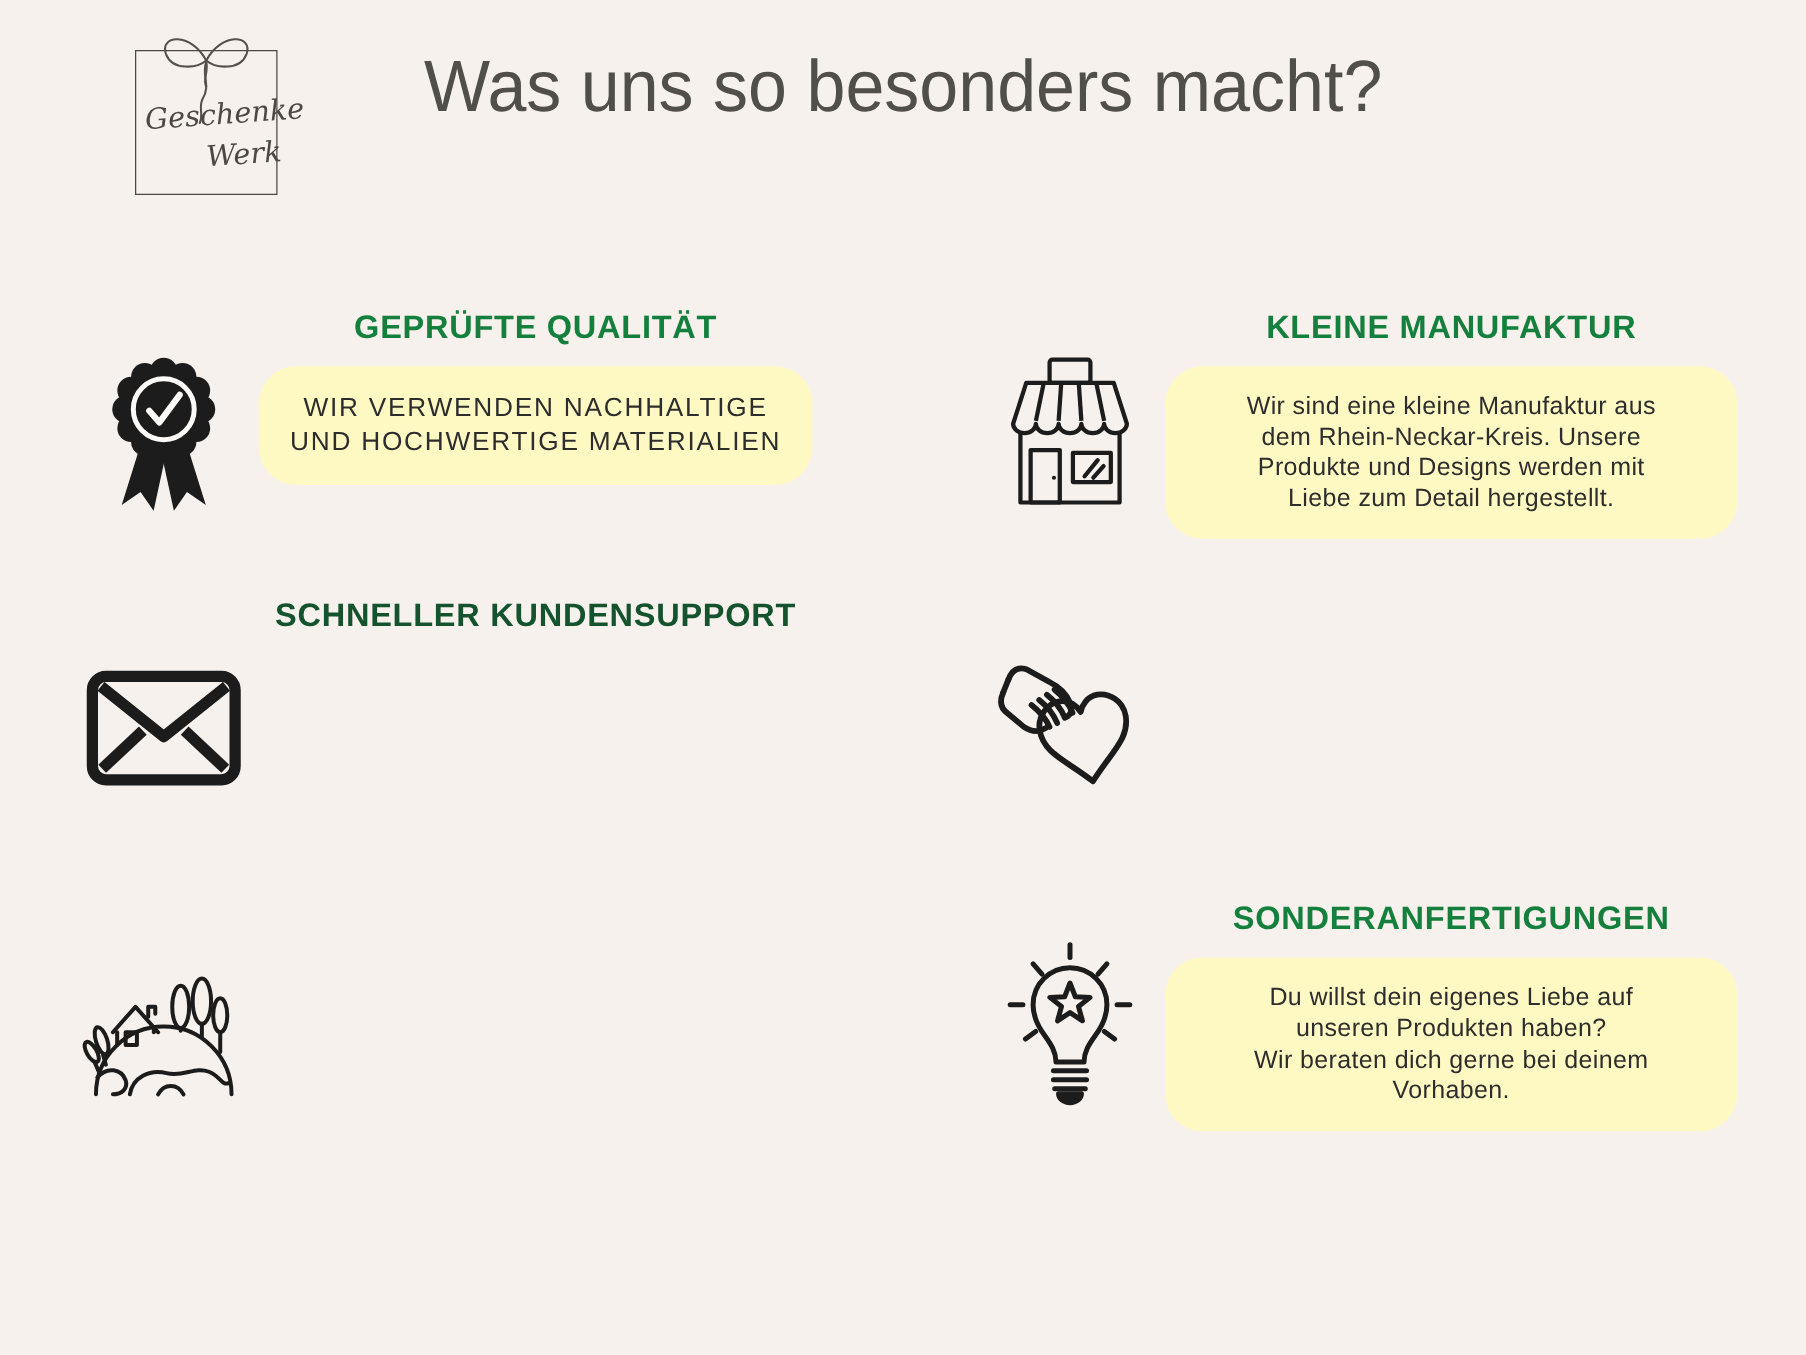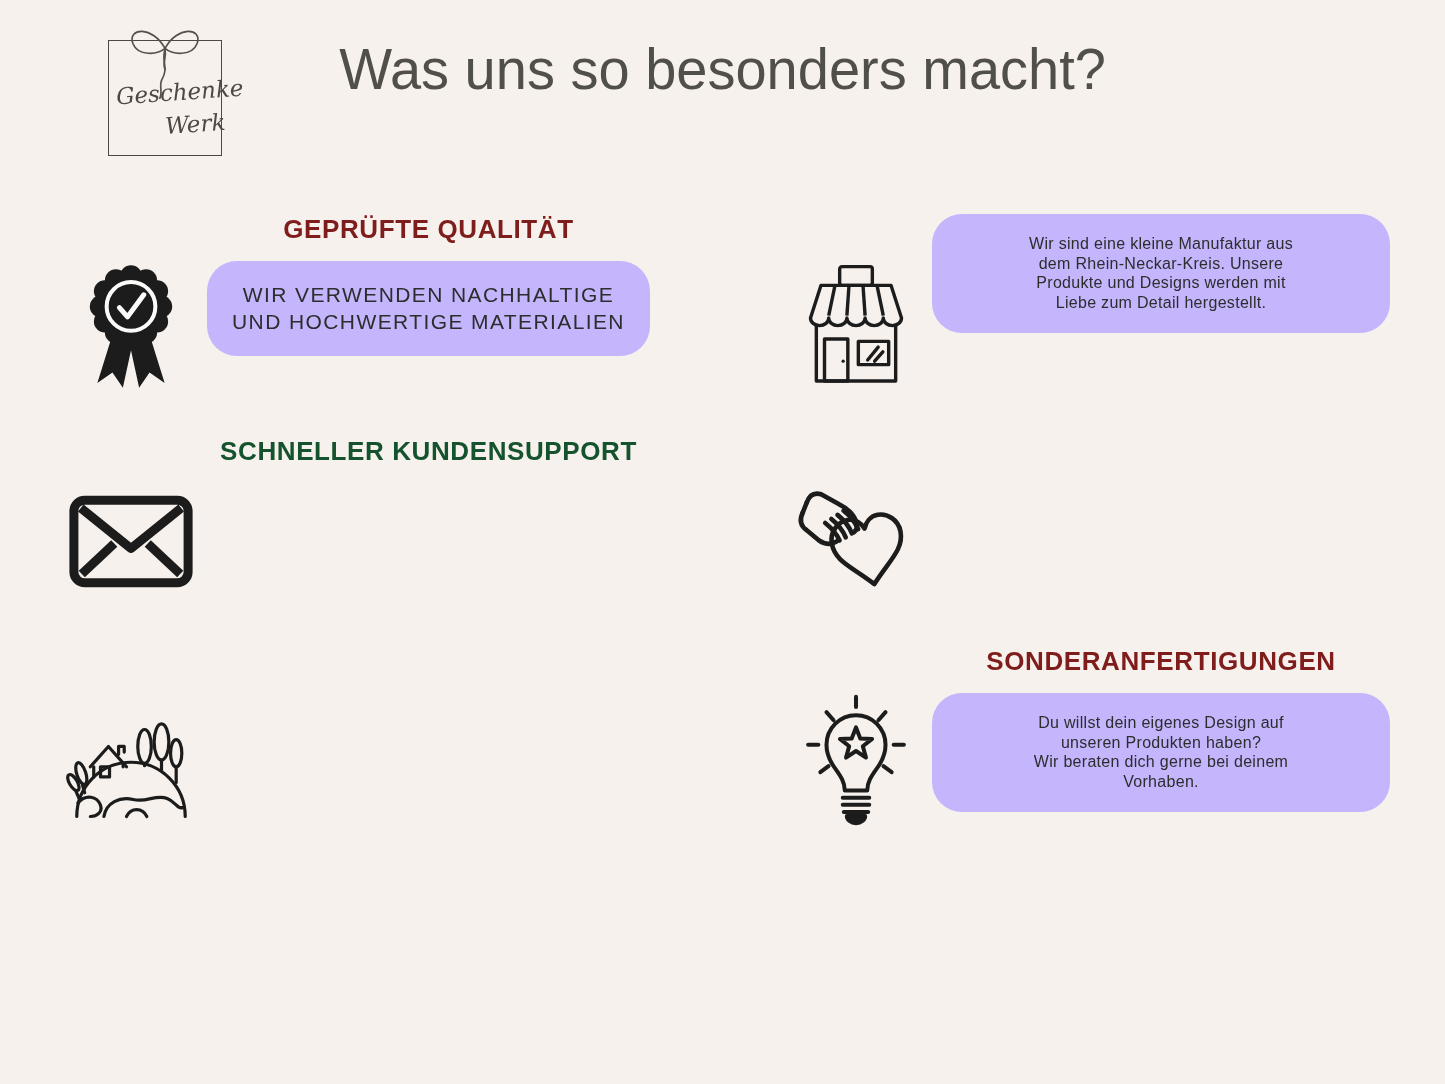--- a/index.html
+++ b/index.html
@@ -21,26 +21,26 @@
 
   
   .grid{position:absolute;left:55px;top:214px;width:1335px;
         display:grid;grid-template-columns:595px 610px;column-gap:130px;row-gap:46px;}
   .feature{display:flex;align-items:stretch;}
   .icon-col{flex:0 0 152px;display:flex;align-items:center;justify-content:center;
             padding-top:46px;}
   .content-col{flex:1;display:flex;flex-direction:column;}
   .heading{text-align:center;font-weight:bold;font-size:26px;letter-spacing:0.6px;
            margin:0 0 16px 0;white-space:nowrap;}
-  .h-brown{color:#7f1d1d;}
+  .h-brown{color:#15803d;margin-top:32px;}
   .h-tan{color:#14532d;}
-  .card{background:#c4b5fd;border-radius:30px;text-align:center;color:#2d2d2d;
+  .card{background:#fef9c3;border-radius:30px;text-align:center;color:#2d2d2d;
         white-space:pre-line;padding:20px 12px;}
   .caps{font-size:21px;letter-spacing:1.4px;line-height:1.3;}
-  .sentence{font-size:16px;letter-spacing:0.3px;line-height:1.23;}
+  .sentence{font-size:20px;letter-spacing:0.3px;line-height:1.23;}
 
   .ic{display:block;}
   .ic *{vector-effect:non-scaling-stroke;}
 </style>
 </head>
 <body>
 
 <div class="page">
 
   <div class="logo">
@@ -102,20 +102,21 @@
             <path d="M68,20 L73.4,46"></path>
           <path d="M16,53 V102 H84 V53"></path>
           <rect x="23" y="66" width="20" height="36"></rect>
           <circle cx="39" cy="85" r="1.4" fill="#1c1c1c" stroke="none"></circle>
           <rect x="52" y="68" width="26" height="20"></rect>
           <path d="M60,84 L69,73" stroke-linecap="round"></path>
           <path d="M66,85 L73,77" stroke-linecap="round"></path>
         </svg>
       </div>
       <div class="content-col">
+        <div class="heading h-brown">KLEINE MANUFAKTUR</div>
         <div class="card sentence">Wir sind eine kleine Manufaktur aus
 dem Rhein-Neckar-Kreis. Unsere
 Produkte und Designs werden mit
 Liebe zum Detail hergestellt.</div>
       </div>
     </div>
 
     <div class="feature">
       <div class="icon-col">
         <svg class="ic" width="126" height="95" viewBox="0 0 128 96" fill="none" stroke="#1c1c1c" stroke-width="9" stroke-linejoin="round">
@@ -184,21 +185,21 @@
           <path d="M33,27 L26,19"></path>
             <path d="M77,27 L84,19"></path>
           <path d="M18,51 H8"></path>
             <path d="M92,51 H102"></path>
           <path d="M28,72 L20,78"></path>
             <path d="M82,72 L90,78"></path>
         </svg>
       </div>
       <div class="content-col">
         <div class="heading h-brown">SONDERANFERTIGUNGEN</div>
-        <div class="card sentence">Du willst dein eigenes Design auf
+        <div class="card sentence">Du willst dein eigenes Liebe auf
 unseren Produkten haben?
 Wir beraten dich gerne bei deinem
 Vorhaben.</div>
       </div>
     </div>
 
   </div>
 </div>
 
 </body></html>

